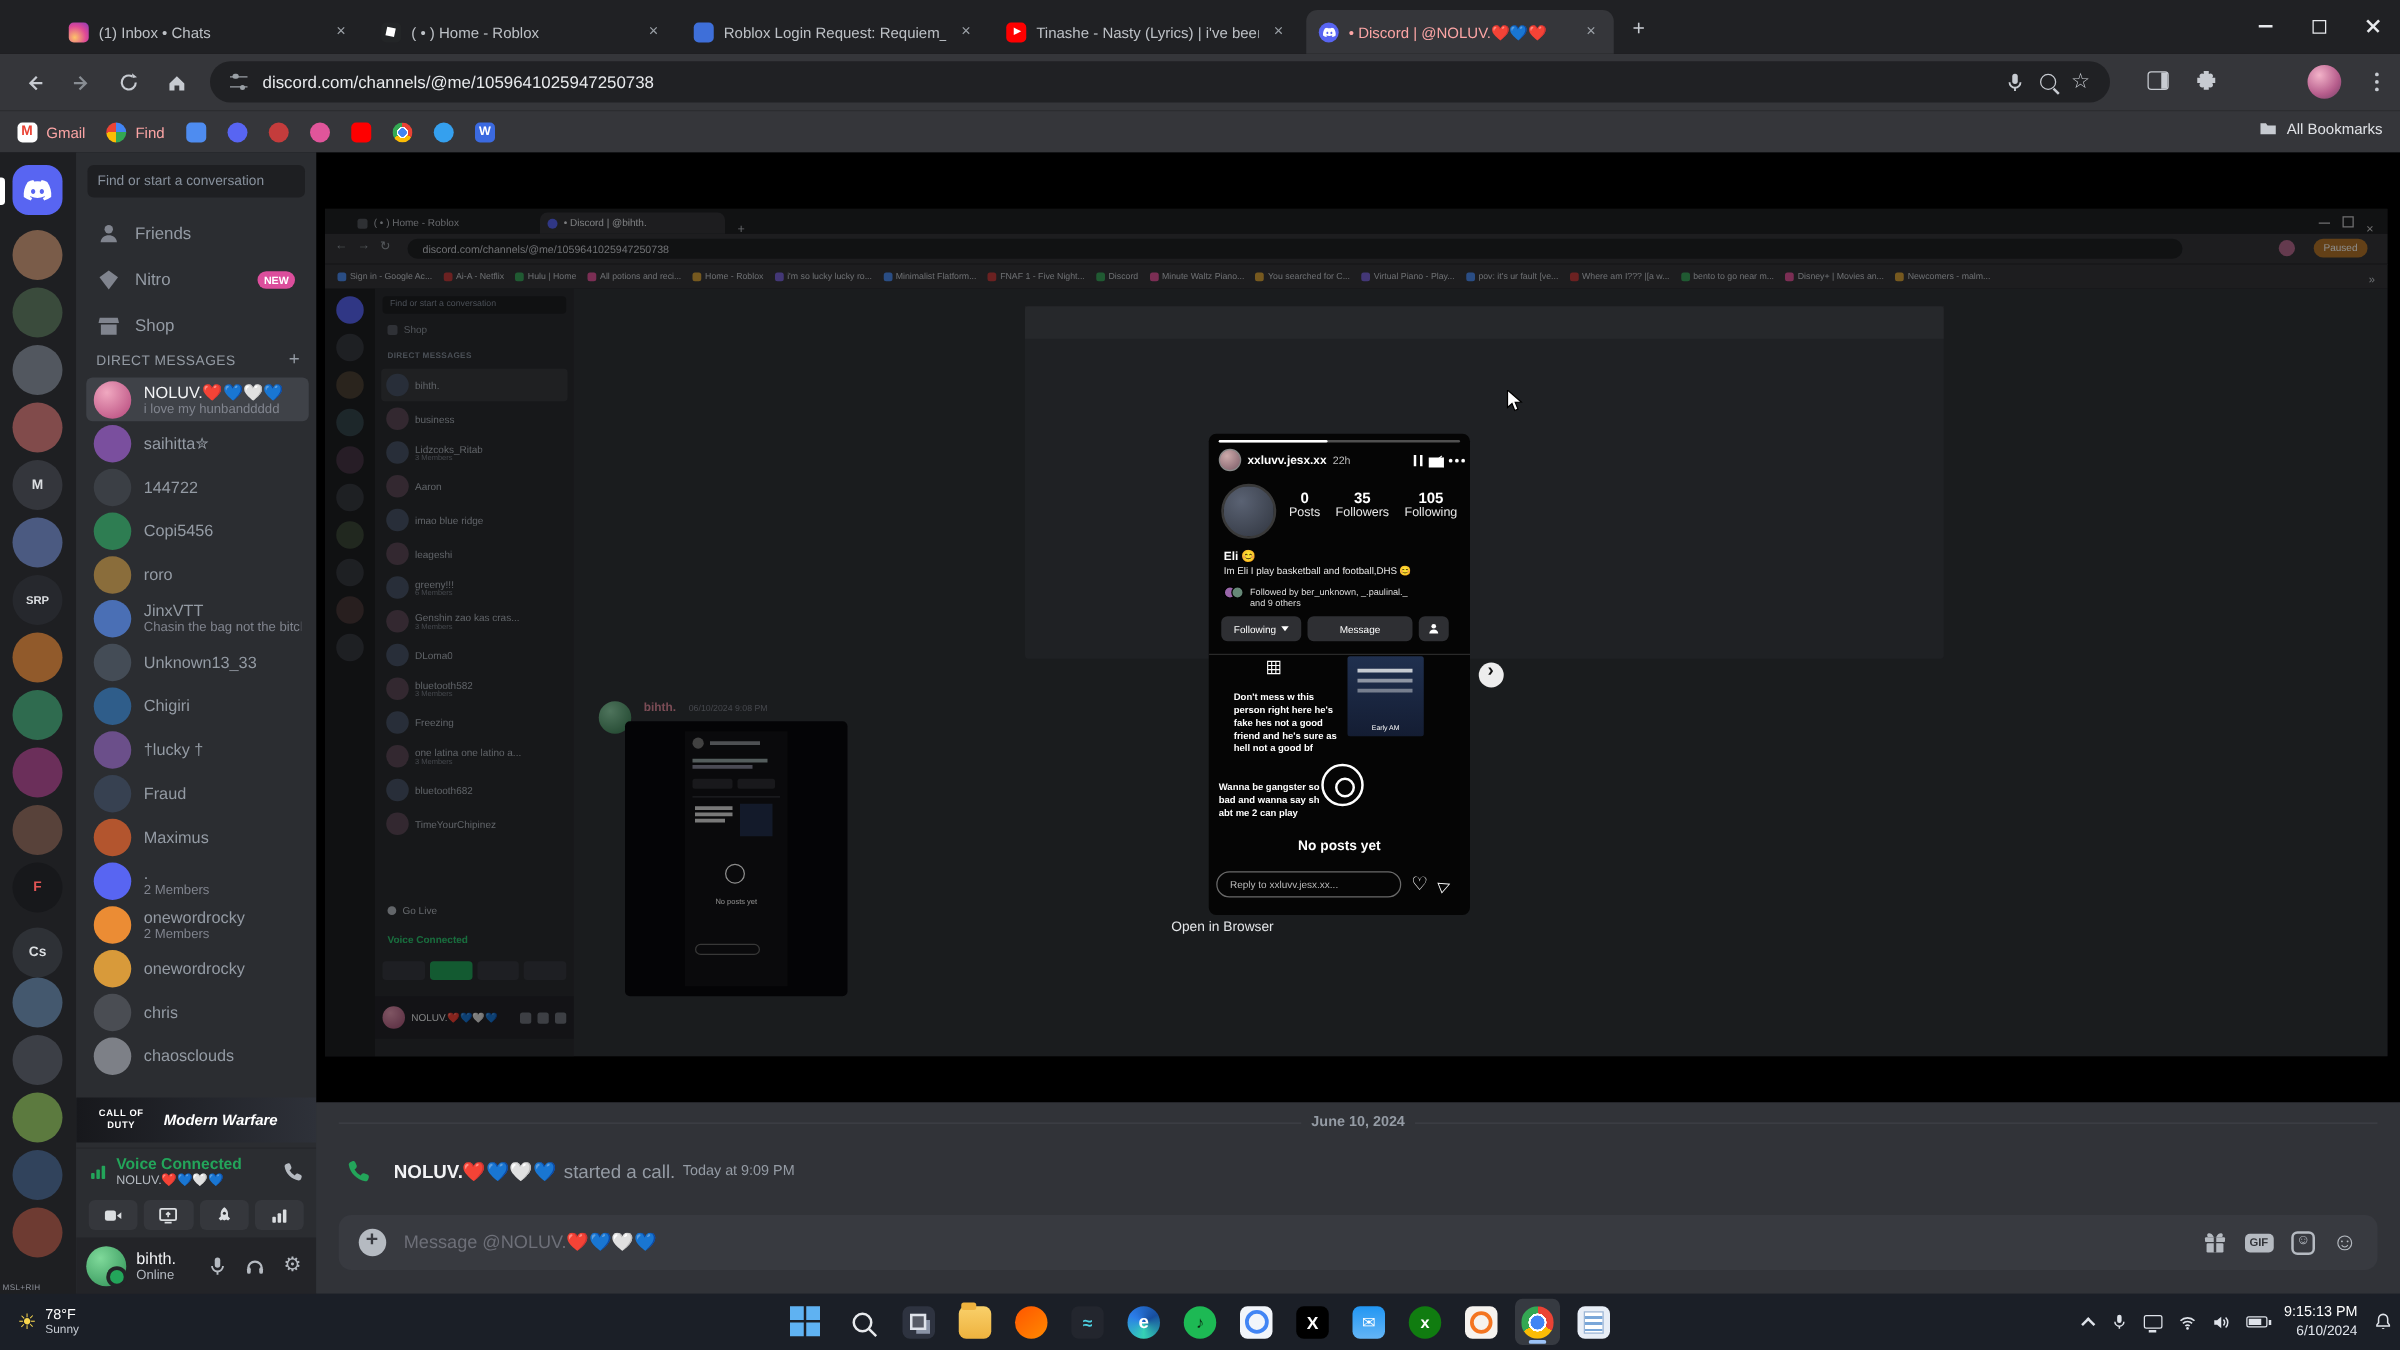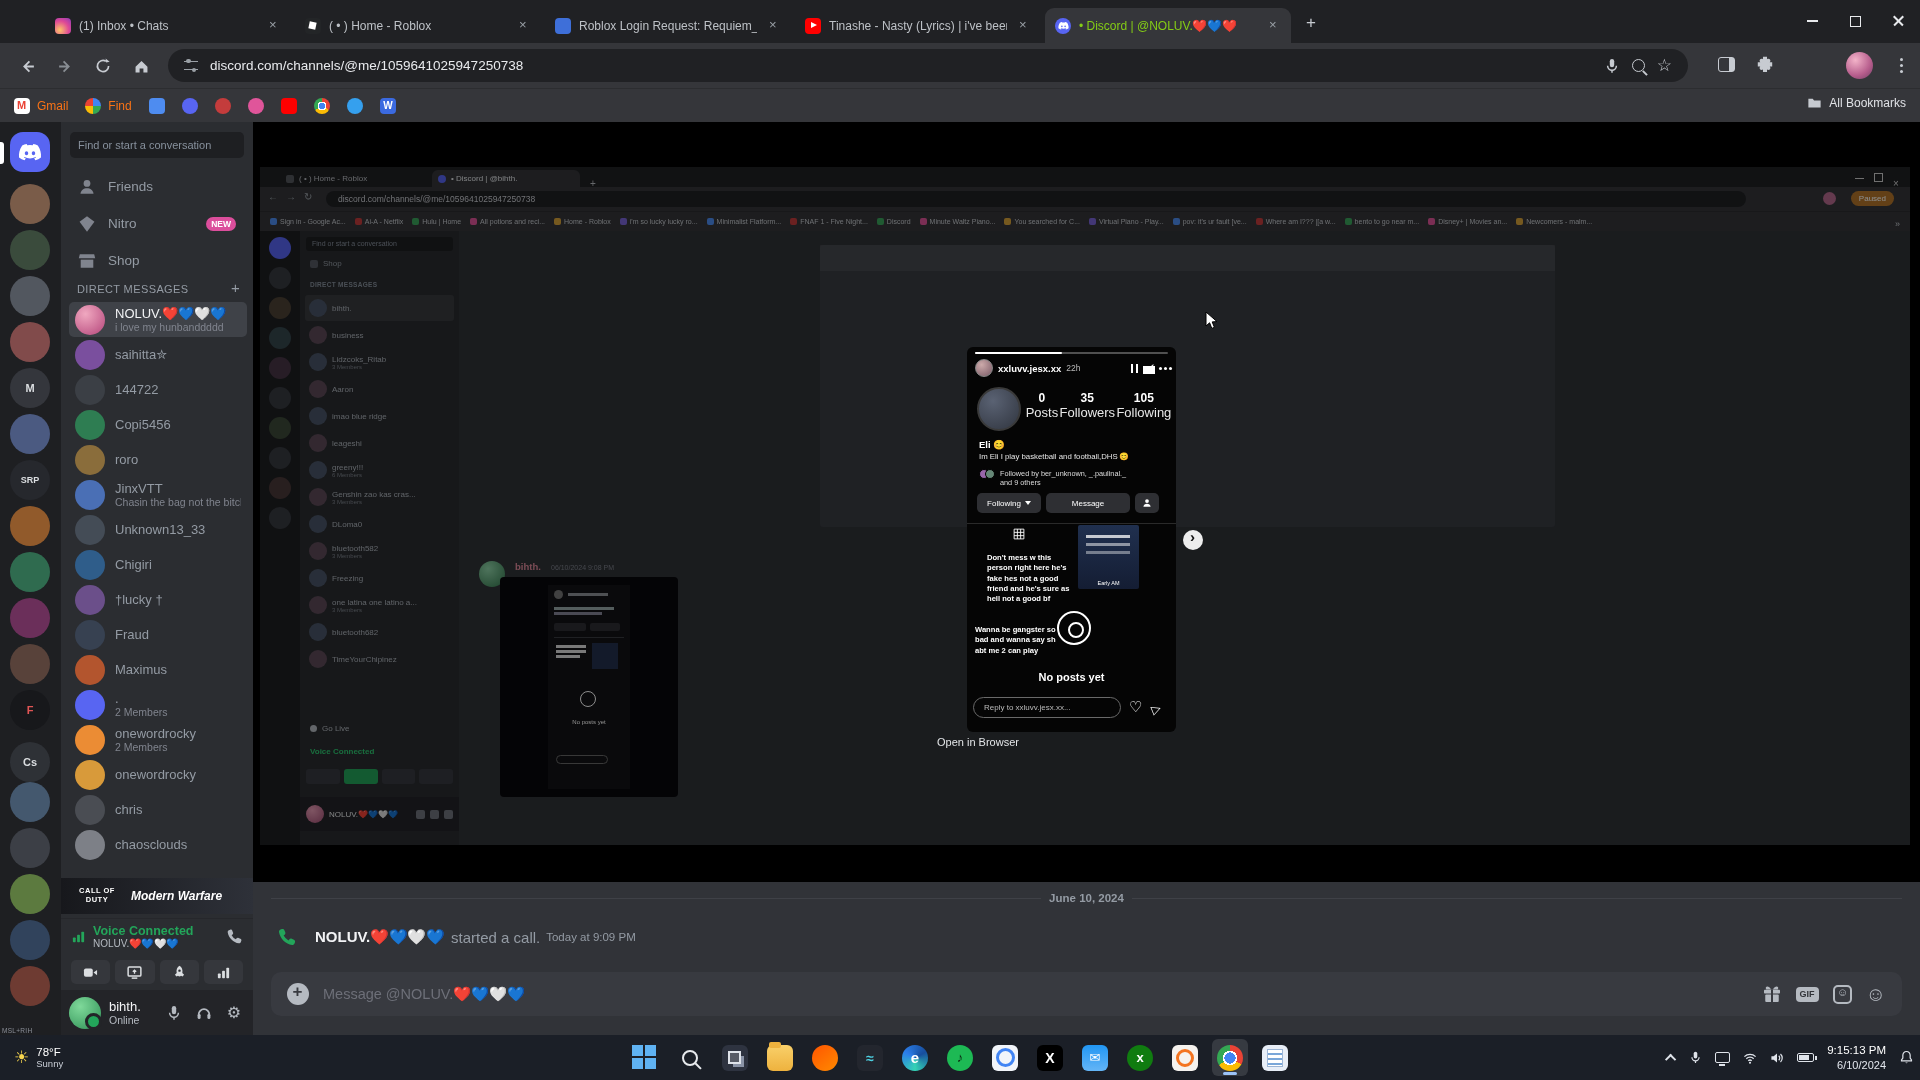--- a/index.html
+++ b/index.html
@@ -6,21 +6,21 @@
   html,body{width:1920px;height:1080px;background:#000;overflow:hidden}
   body,input{font-family:"Liberation Sans",sans-serif}
   #app{position:relative;width:1920px;height:1080px;background:#000;overflow:hidden;cursor:default}
   .ab{position:absolute}
   i,b,u,em{display:block;font-style:normal;font-weight:normal;text-decoration:none}
   svg{display:block}
 
   
   .tabstrip{left:0;top:0;width:1920px;height:43px;background:#202124}
   .tab{position:absolute;top:8px;height:35px;width:246px;border-radius:9px 9px 0 0;display:flex;align-items:center;gap:8px;padding:0 10px;color:#bdc1c6;font-size:12px}
-  .tab.active{background:#35363a;color:#84cc16}
+  .tab.active{background:#35363a;color:#fca5a5}
   .tab .tt{white-space:nowrap;overflow:hidden;flex:1}
   .fav{width:16px;height:16px;border-radius:4px;flex:none;position:relative}
   .fv-insta{background:radial-gradient(circle at 30% 75%,#fdc468,#df4996 55%,#8a3ab9)}
   .fv-rblx{background:#232527}
   .fv-rblx::after{content:"";position:absolute;left:4px;top:4px;width:7px;height:7px;background:#fff;transform:rotate(12deg)}
   .fv-rblx2{background:#3e6fd9}
   .fv-yt{background:#f00}
   .fv-yt::after{content:"";position:absolute;left:6px;top:4.5px;border-left:6px solid #fff;border-top:3.5px solid transparent;border-bottom:3.5px solid transparent}
   .fv-disc{background:#5865f2;border-radius:50%;display:flex;align-items:center;justify-content:center;color:#fff}
   .tclose{width:16px;height:16px;flex:none;border-radius:50%;position:relative}
@@ -45,21 +45,21 @@
   .lens{width:13px;height:13px;border:1.6px solid #c7cbd1;border-radius:50%;position:relative;flex:none}
   .lens::after{content:"";position:absolute;right:-4px;bottom:-3px;width:6px;height:1.8px;background:#c7cbd1;transform:rotate(45deg)}
   .star::after{content:"☆";font-size:17px;color:#c7cbd1;line-height:1}
   .panelic{position:absolute;left:1718px;top:14px;width:17px;height:15px;border:1.6px solid #c7cbd1;border-radius:3px}
   .panelic::after{content:"";position:absolute;right:0;top:0;bottom:0;width:5px;background:#c7cbd1}
   .puzic{position:absolute;left:1756px;top:12px;color:#c7cbd1}
   .avatar-chrome{position:absolute;left:1846px;top:9px;width:27px;height:27px;border-radius:50%;background:radial-gradient(circle at 35% 30%,#f3b3c9,#b65d8c 60%,#6d3e63)}
   .kebab{position:absolute;left:1900px;top:15px;width:3px;height:3px;border-radius:50%;background:#c7cbd1;box-shadow:0 6px #c7cbd1,0 12px #c7cbd1}
 
   .bmbar{left:0;top:88px;width:1920px;height:34px;background:#35363a;border-top:1px solid #2c2d30;display:flex;align-items:center;padding:0 14px;gap:17px}
-  .bm{display:flex;align-items:center;gap:7px;color:#f97316;font-size:12px}
+  .bm{display:flex;align-items:center;gap:7px;color:#fca5a5;font-size:12px}
   .bmic{width:16px;height:16px;border-radius:4px;position:relative;flex:none}
   .gm{background:#fff}
   .gm::after{content:"M";position:absolute;left:3px;top:1px;font-size:11px;font-weight:bold;color:#ea4335}
   .mp{border-radius:50%;background:conic-gradient(#4285f4 0 25%,#34a853 0 50%,#fbbc05 0 75%,#ea4335 0)}
   .bmdot{width:16px;height:16px;border-radius:4px;flex:none}
   .d1{background:#4e8cf0}.d2{background:#5865f2;border-radius:50%}.d3{background:#c43c3c;border-radius:50%}
   .d4{background:#e0559a;border-radius:50%}.d5{background:#f00}
   .d6{border-radius:50%;background:radial-gradient(circle,#4285f4 0 29%,#fff 30% 38%,transparent 39%),conic-gradient(#ea4335 0 33%,#fbbc05 0 66%,#34a853 0)}
   .d7{background:#35a0ee;border-radius:50%}
   .d8{background:#3b6ae0;position:relative}
@@ -211,21 +211,21 @@
   .igun{color:#fff;font-size:9.5px;font-weight:bold;white-space:nowrap}
   .igtime{color:#b9b9b9;font-size:8.5px;flex:1}
   .igpause{width:7px;height:9px;border-left:2.2px solid #fff;border-right:2.2px solid #fff;flex:none}
   .igmute{position:relative;width:11px;height:10px;flex:none}
   .igmute::before{content:"";position:absolute;left:0;top:3px;border-top:2.5px solid transparent;border-bottom:2.5px solid transparent;border-right:5px solid #fff;width:7px;height:4px;background:#fff}
   .igmute::after{content:"";position:absolute;left:0;top:4.5px;width:12px;height:1.4px;background:#fff;transform:rotate(-40deg)}
   .igmore{width:3px;height:3px;border-radius:50%;background:#fff;box-shadow:5px 0 #fff,10px 0 #fff;margin-right:8px;flex:none}
   .igav-l{position:absolute;left:10px;top:40px;width:44px;height:44px;border-radius:50%;background:radial-gradient(circle at 35% 30%,#5a6273,#30353f);border:2px solid #3a3a3a}
   .igstats{position:absolute;left:58px;right:4px;top:44px;display:flex;justify-content:space-around;text-align:center}
   .igstats b{color:#fff;font-size:12px;font-weight:bold}
-  .igstats u{color:#e8e8e8;font-size:13px}
+  .igstats u{color:#e8e8e8;font-size:10px}
   .igname{position:absolute;left:12px;top:92px;color:#fff;font-size:9.5px;font-weight:bold}
   .igbio{position:absolute;left:12px;top:105px;width:184px;color:#e6e6e6;font-size:7.8px;line-height:1.25}
   .igfoll{position:absolute;left:12px;top:122px;display:flex;gap:5px}
   .igfoll .fa1{width:10px;height:10px;border-radius:50%;background:#96a;border:1px solid #000}
   .igfoll .fa2{width:10px;height:10px;border-radius:50%;background:#687;border:1px solid #000;margin-left:-9px}
   .igfoll span{display:flex;flex-direction:column}
   .igfoll b{color:#ddd;font-size:7.3px}
   .igbtns{position:absolute;left:10px;top:146px;display:flex;gap:5px}
   .igbtn{height:20px;background:#2e2f33;border-radius:5px;display:flex;align-items:center;justify-content:center;gap:4px;color:#fff;font-size:8px}
   .igbtn b{font-size:8px}

